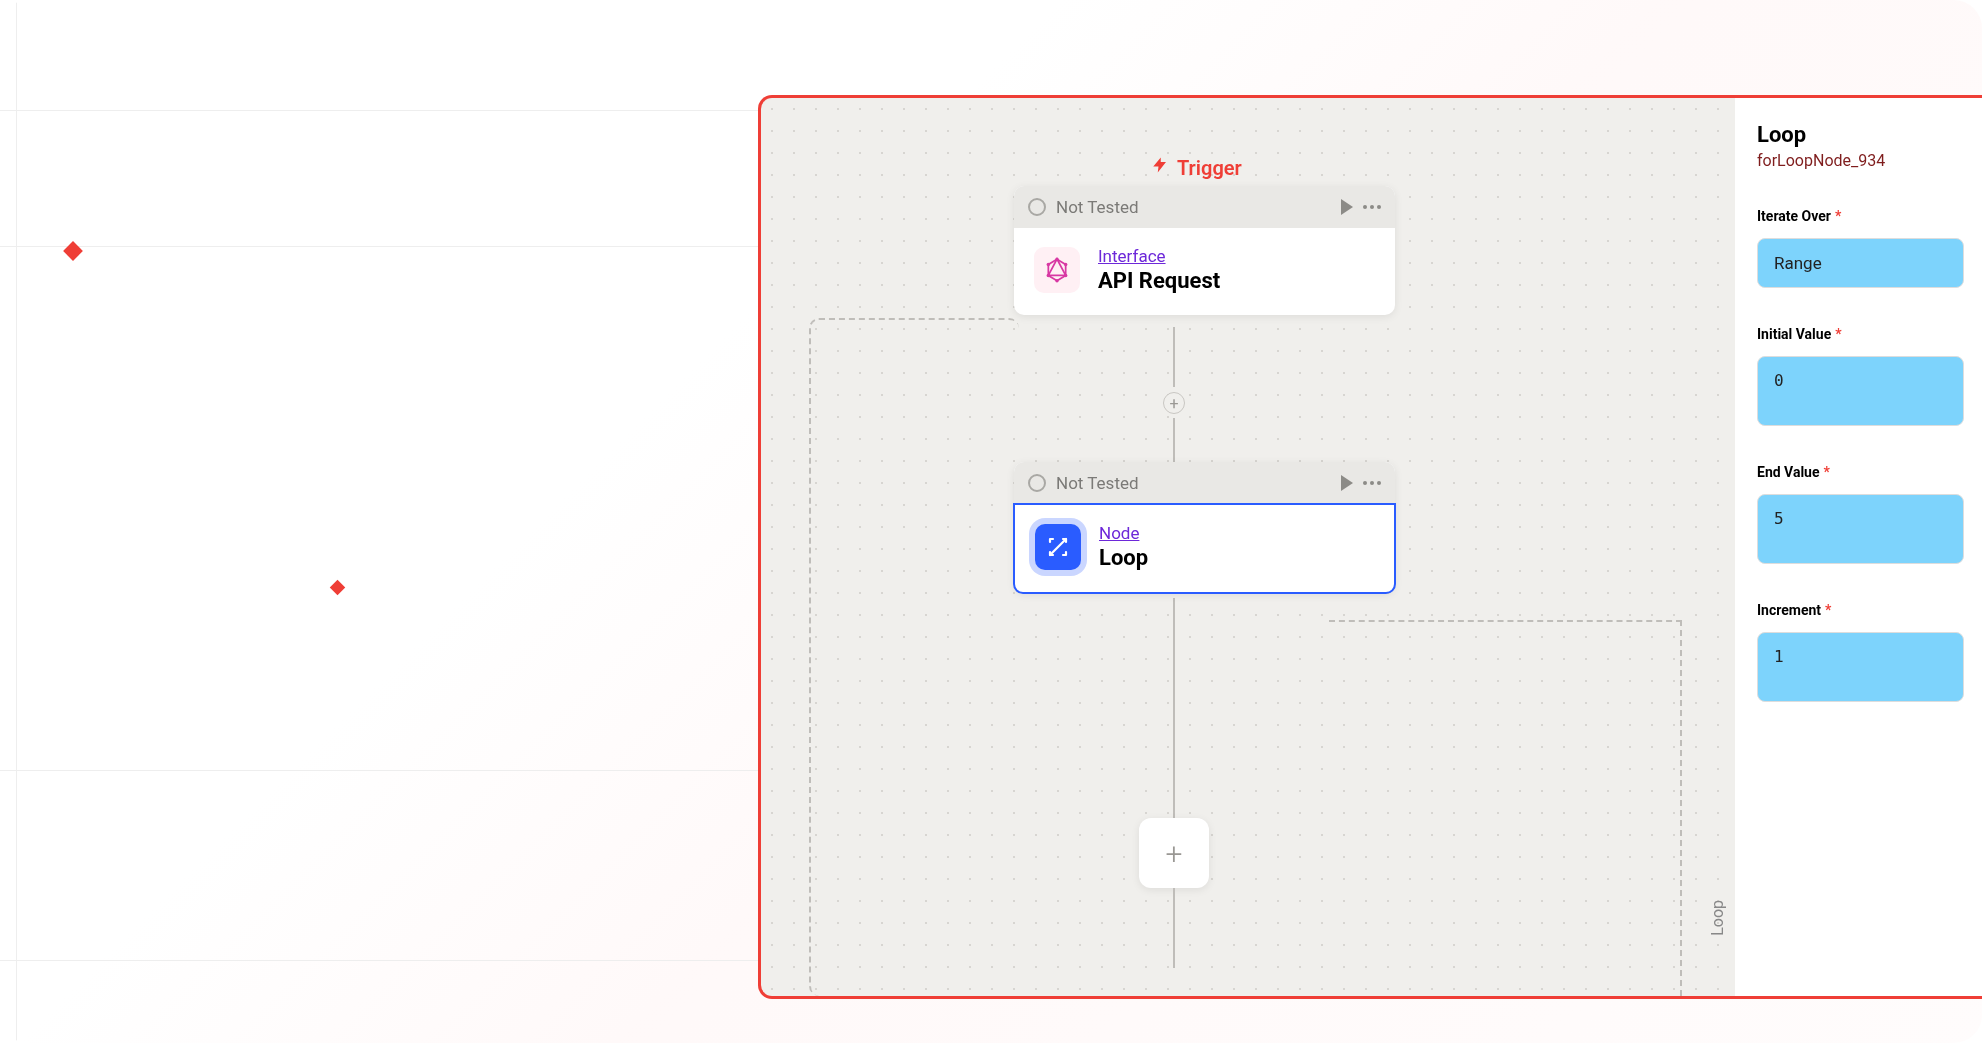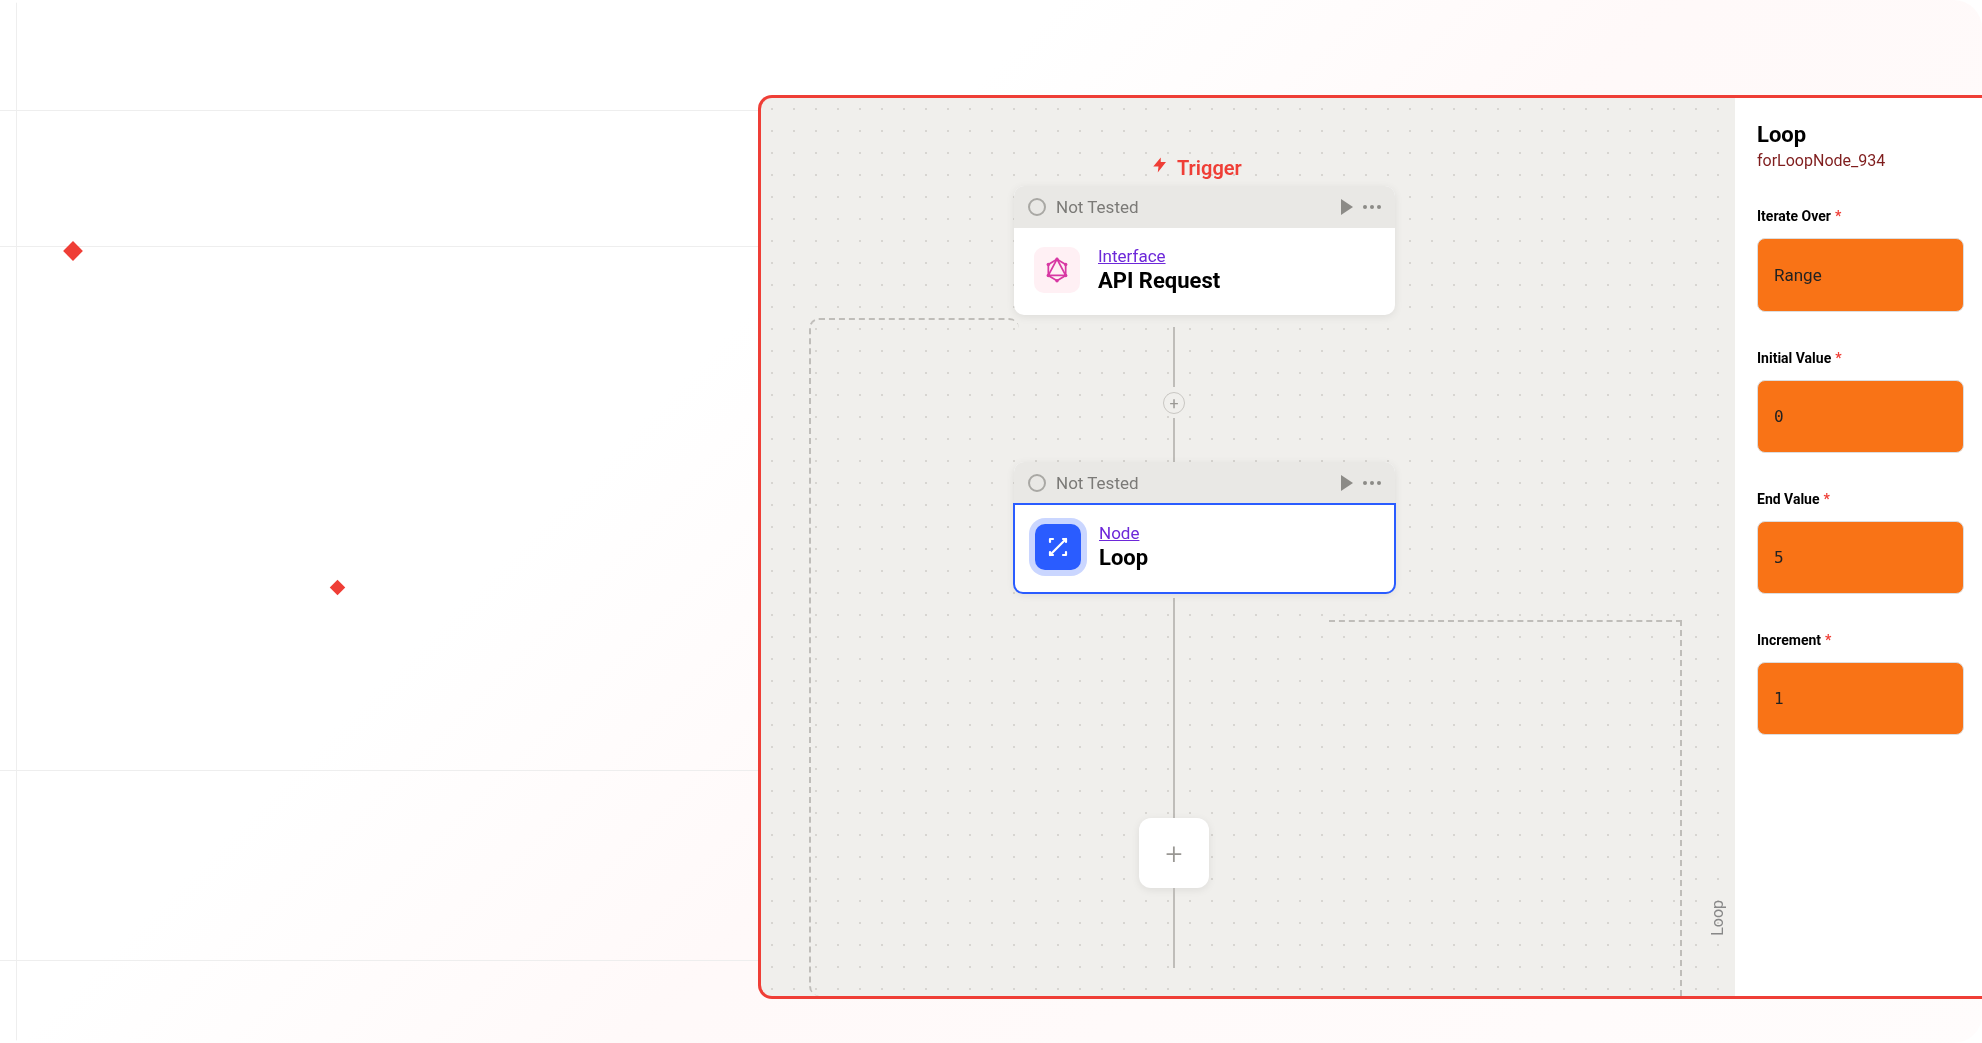--- a/index.html
+++ b/index.html
@@ -75,24 +75,24 @@
   }
   .props-title { font-weight:700; font-size:22px; }
   .props-sub { color:#7f1d1d; font-size:16px; margin-top:4px; }
   .field-group { margin-top:38px; }
   .field-label { font-weight:700; font-size:14px; display:flex; gap:4px; }
   .req { color:#ef3e36; }
   .field-box {
     margin-top:14px;
     border:1px solid #ddd;
     border-radius:8px;
-    padding:26px 16px;
+    padding:14px 16px;
     font-size:17px;
     color:#222;
-    background:#f97316;
+    background:#7dd3fc;
   }
   .field-box.tall { min-height:70px; font-family: ui-monospace, Menlo, monospace; font-size:16px; }
 
   .loop-vert-label {
     position:absolute;
     right:255px;
     bottom:60px;
     writing-mode: vertical-rl;
     transform: rotate(180deg);
     color:#888;

